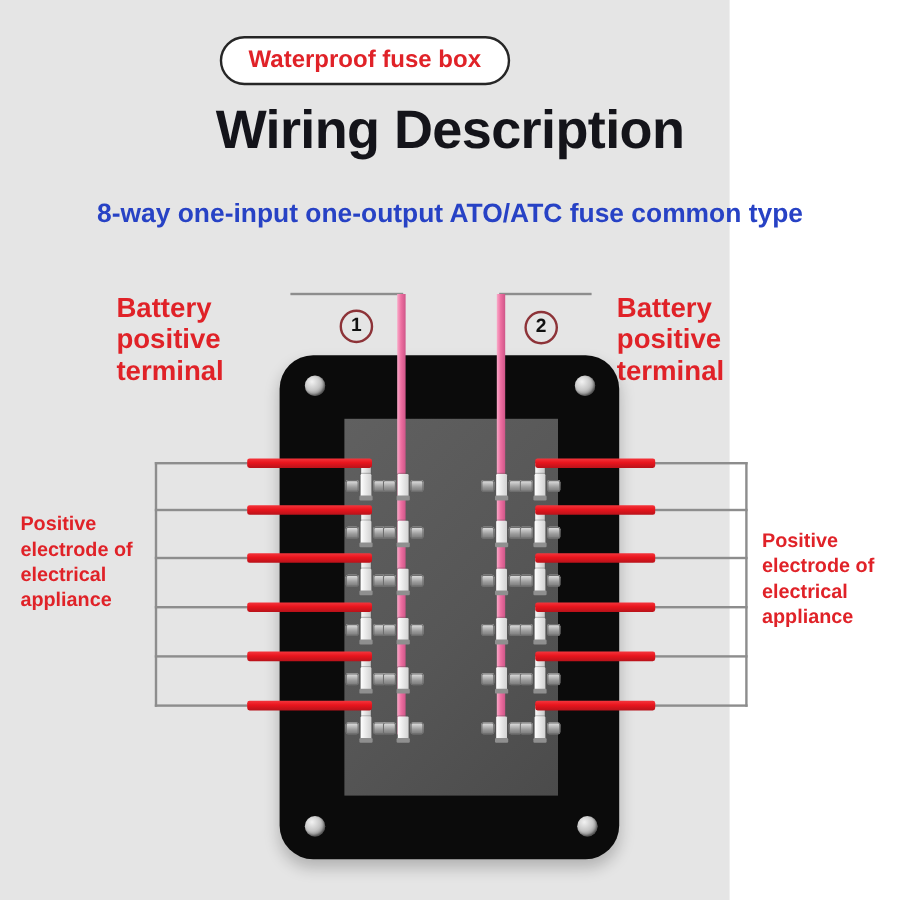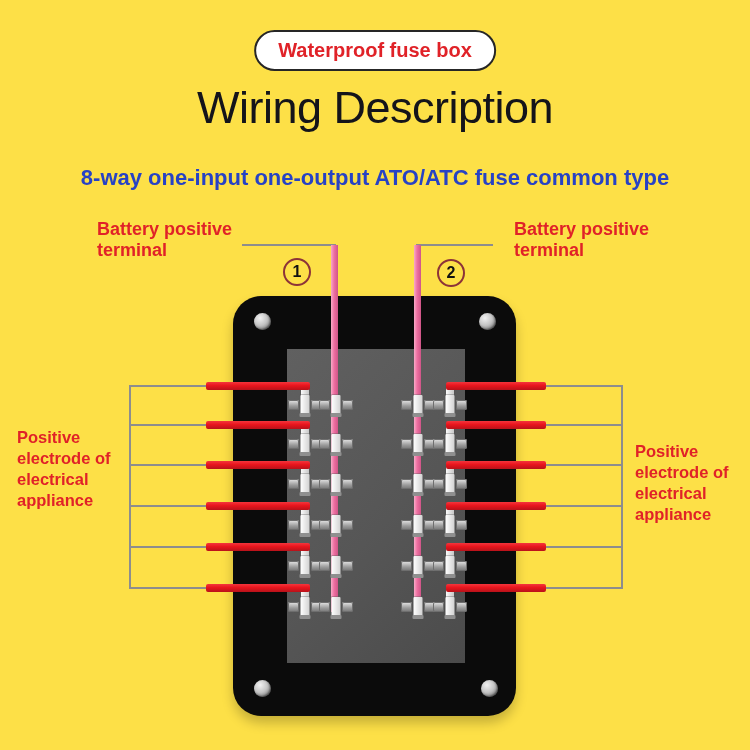--- a/index.html
+++ b/index.html
@@ -1,32 +1,32 @@
 <!DOCTYPE html>
 <html><head>
 <meta charset="utf-8">
 <style>
   html,body{margin:0;padding:0;background:#ffffff;}
   body{width:750px;height:750px;overflow:hidden;font-family:"Liberation Sans",sans-serif;
        -webkit-font-smoothing:antialiased;}
-  #stage{position:relative;width:750px;height:750px;background:#fde047;}
+  #stage{position:relative;width:608px;height:750px;background:#e5e5e5;}
 
   
   .badge{position:absolute;top:30px;left:50%;transform:translateX(-50%);
          border:2px solid #262626;border-radius:22px;padding:7px 22px;
          color:var(--accent-red);font-size:20px;font-weight:700;white-space:nowrap;
          background:#fff;}
   .title{position:absolute;top:82px;left:0;width:750px;text-align:center;
-         font-size:45px;font-weight:400;color:#14141a;letter-spacing:-0.5px;}
+         font-size:45px;font-weight:700;color:#14141a;letter-spacing:-0.5px;}
   .subtitle{position:absolute;top:165px;left:0;width:750px;text-align:center;
          font-size:22px;font-weight:700;color:var(--subtitle-blue);white-space:nowrap;}
 
   
   .red-label{position:absolute;color:var(--accent-red);font-weight:700;}
-  .battery-label{font-size:18px;line-height:1.15;}
+  .battery-label{font-size:23px;line-height:1.15;margin-top:24px;}
   #battery-left{left:97px;top:219px;width:152px;}
   #battery-right{left:514px;top:219px;width:162px;}
   .appliance-label{font-size:16.5px;line-height:1.27;}
   #appliance-left{left:17px;top:427px;width:112px;}
   #appliance-right{left:635px;top:441px;width:108px;}
 
   
   .marker{position:absolute;width:24px;height:24px;border:2px solid #8d3338;border-radius:50%;
           display:flex;align-items:center;justify-content:center;
           font-size:16px;font-weight:700;color:#111;background:transparent;z-index:2;}

